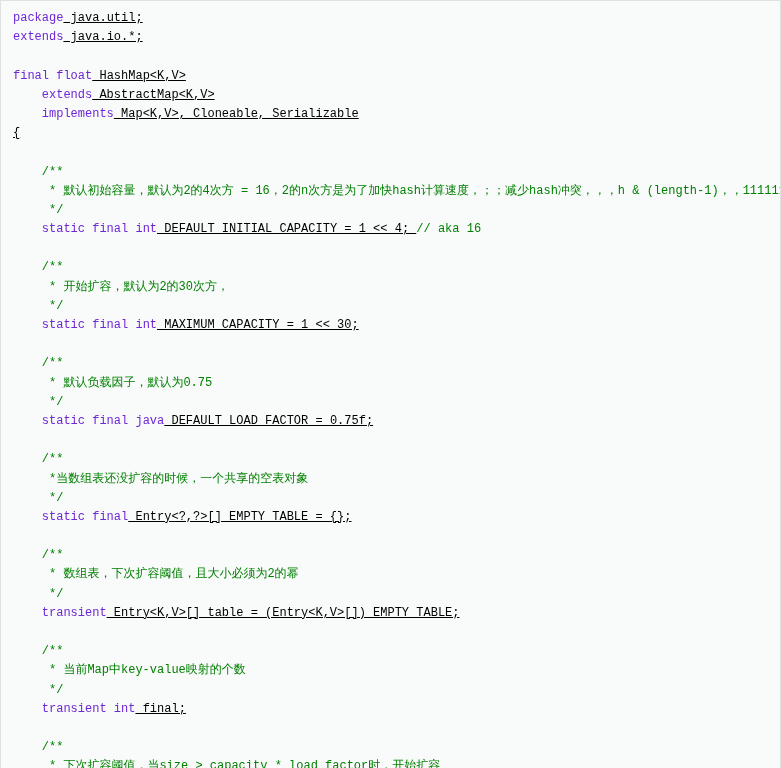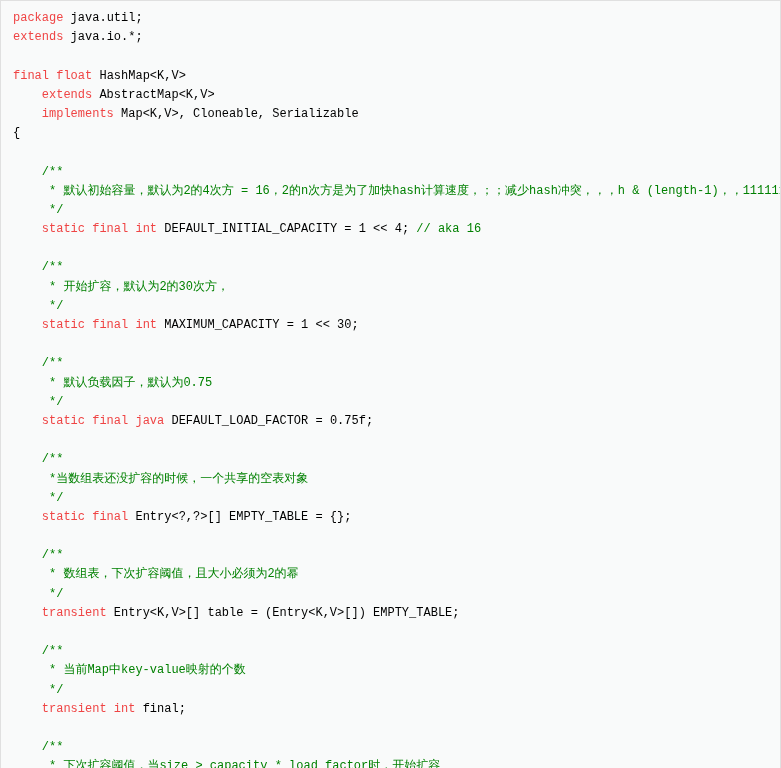--- a/index.html
+++ b/index.html
@@ -12,23 +12,23 @@
   }
   .code-container {
     background: #f9fafa;
     border: 1px solid #e0e0e0;
     padding: 8px 12px;
     width: 781px;
     box-sizing: border-box;
     overflow: hidden;
     white-space: pre;
   }
-  .kw { color: #ef4444; font-family: Liberation Mono, monospace; }
+  .kw { color: #6d28d9; font-family: Liberation Mono, monospace; }
   .cm { color: #008000; }
-  .plain { color: #000000; }
+  .plain { color: #000000; text-decoration: underline; }
 </style>
 </head>
 <body>
 
 <div class="code-container"><span class="kw">package</span><span class="plain"> java.util;</span>
 <span class="kw">extends</span><span class="plain"> java.io.*;</span>
 
 <span class="kw">final</span><span class="kw"> float</span><span class="plain"> HashMap&lt;K,V&gt;</span>
 <span class="kw">    extends</span><span class="plain"> AbstractMap&lt;K,V&gt;</span>
 <span class="kw">    implements</span><span class="plain"> Map&lt;K,V&gt;, Cloneable, Serializable</span>

